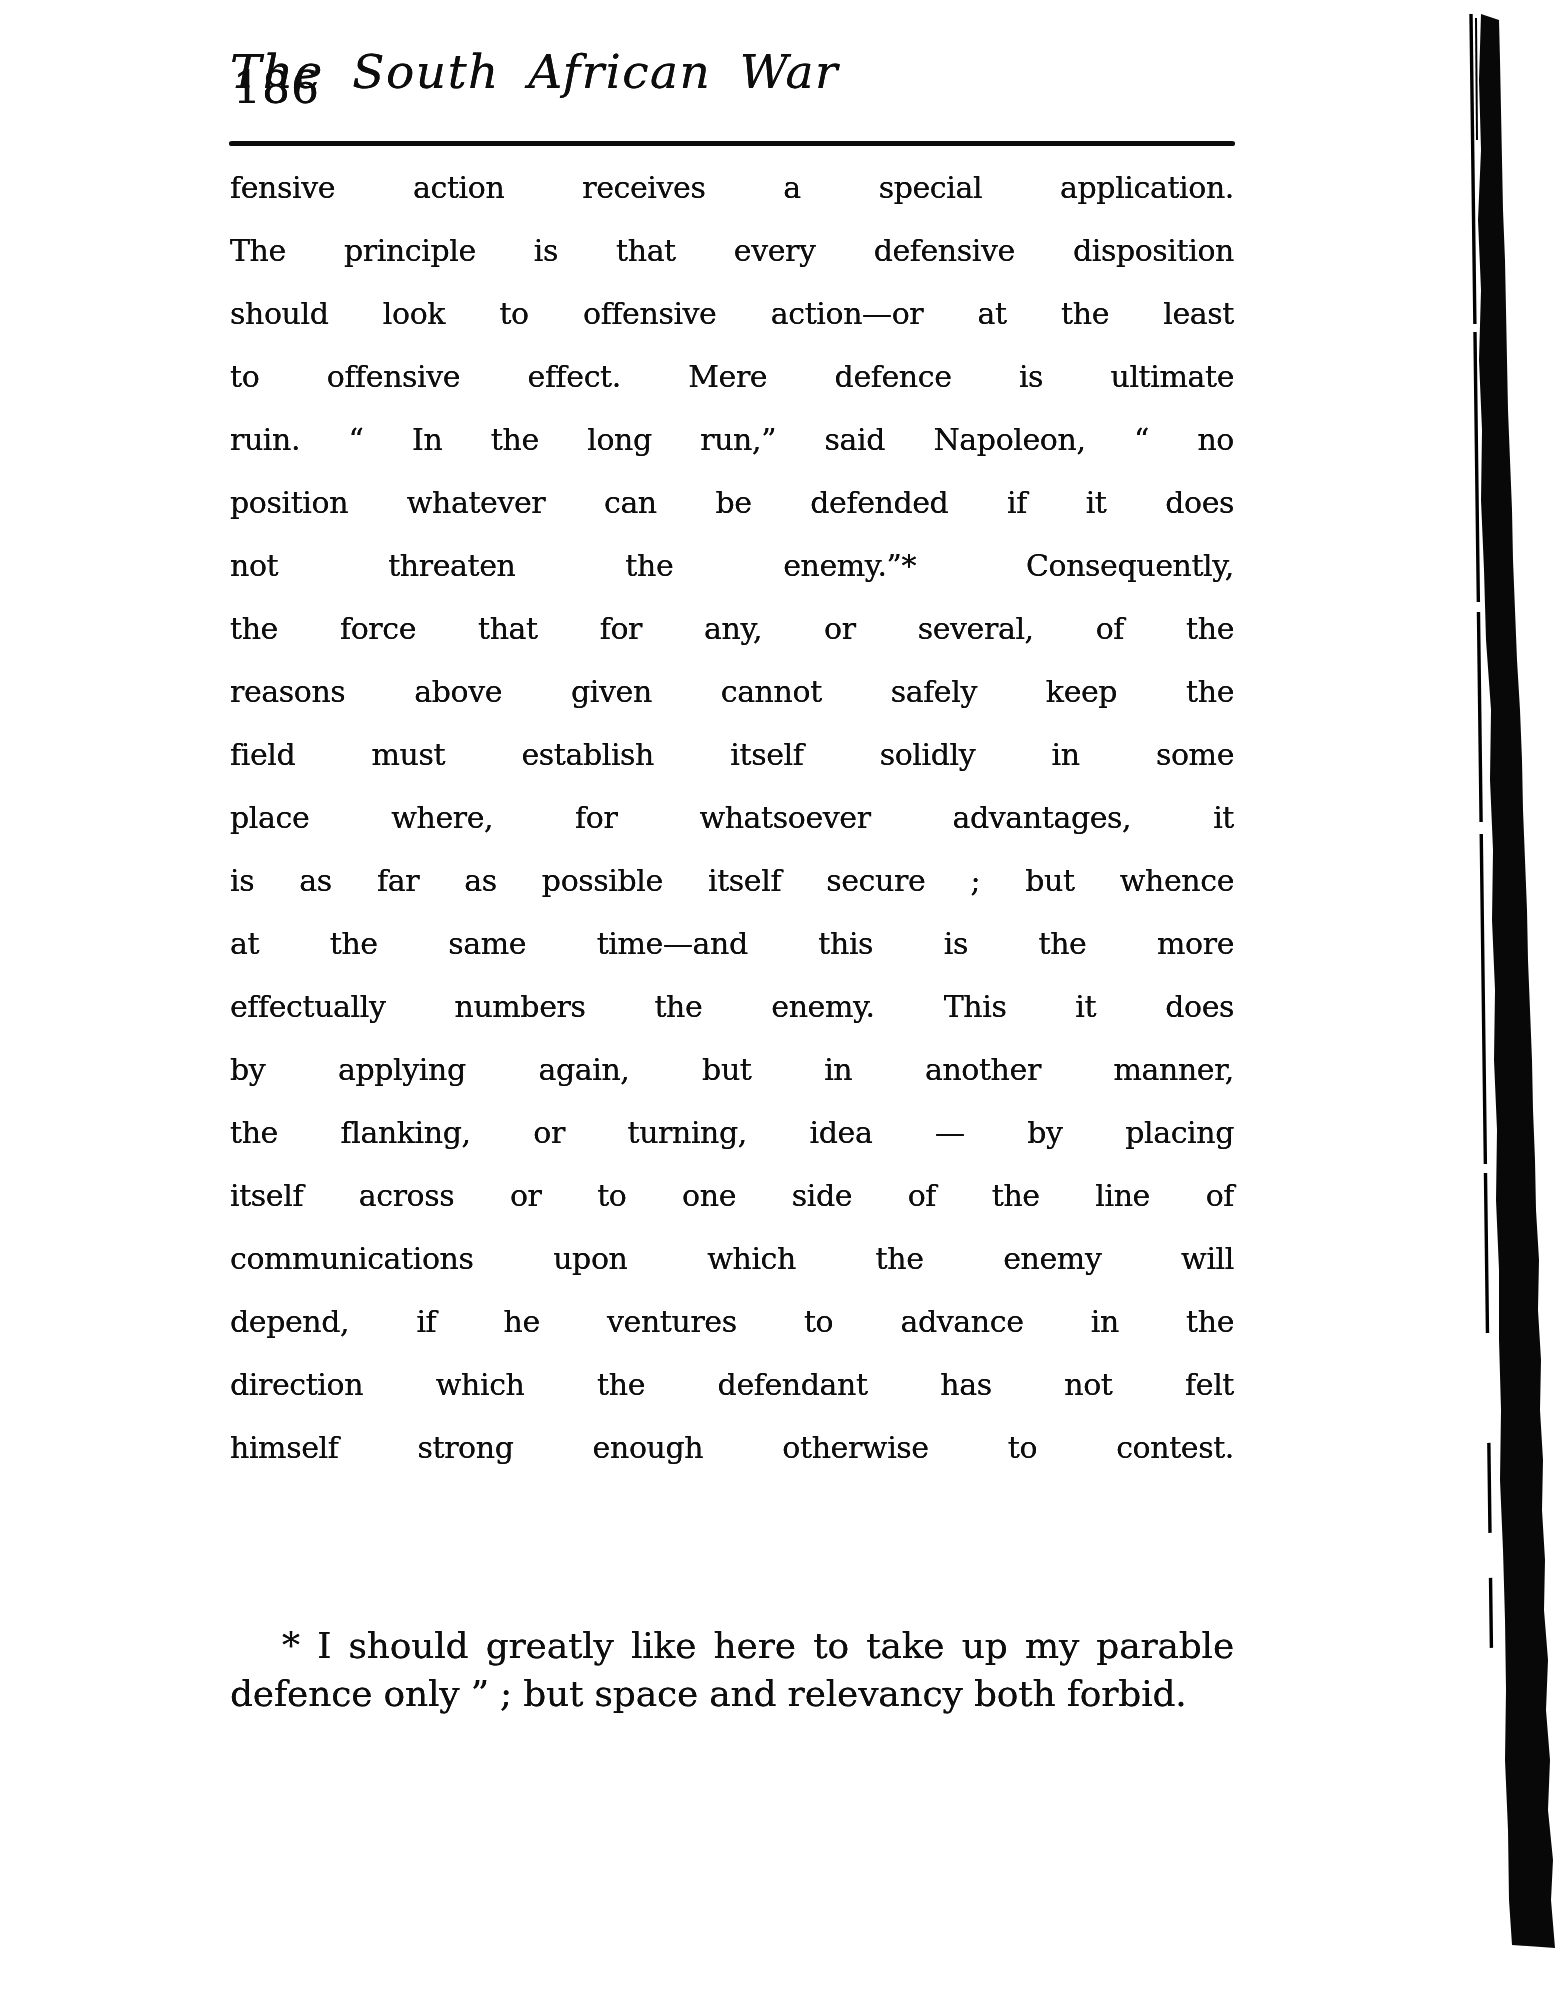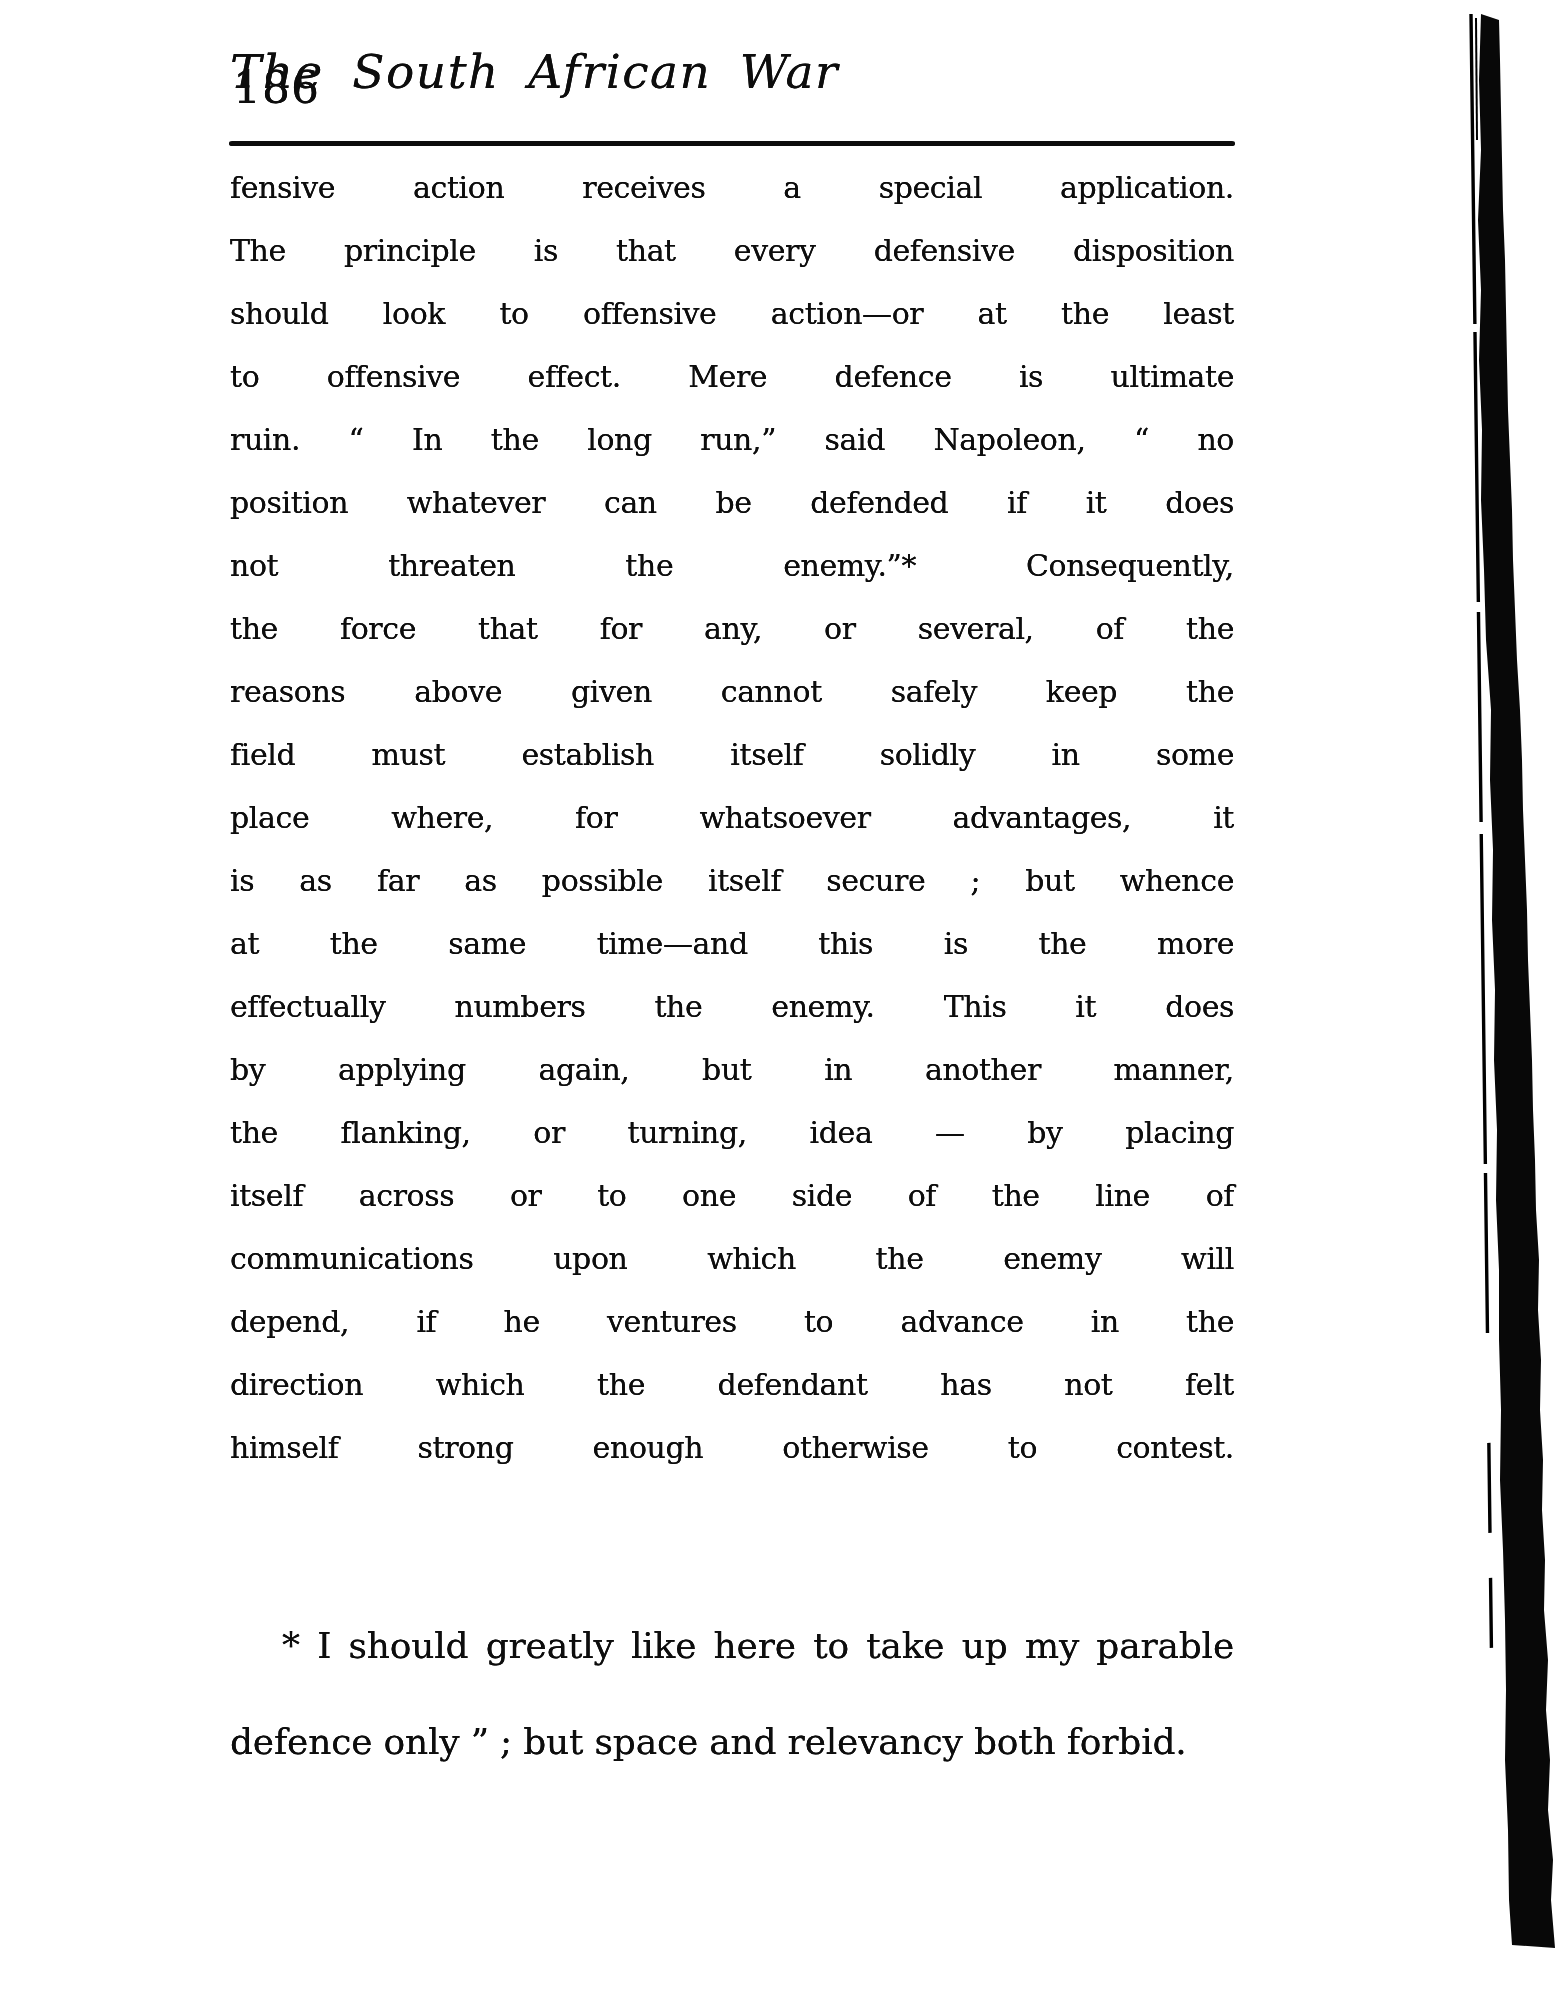--- a/index.html
+++ b/index.html
@@ -37,21 +37,21 @@
   }
   .footnote-block{
     position:absolute;left:230px;top:1622px;width:1004px;
   }
   .footnote-block .tline{
     font-size:36px;line-height:47.5px;letter-spacing:-0.2px;
     text-align:justify;text-align-last:justify;
     text-shadow:0 0 0.4px currentColor;
   }
   .footnote-block .tline:first-child{text-indent:52px;}
-  .footnote-block .tline:last-child{text-align-last:left;margin-top:48px;}
+  .footnote-block .tline:last-child{text-align-last:left;}
   .scan-streak{
     position:absolute;left:1455px;top:0;width:110px;height:2008px;
     pointer-events:none;
   }
 </style>
 </head>
 <body>
 
 <div class="page-number">186</div>
 

